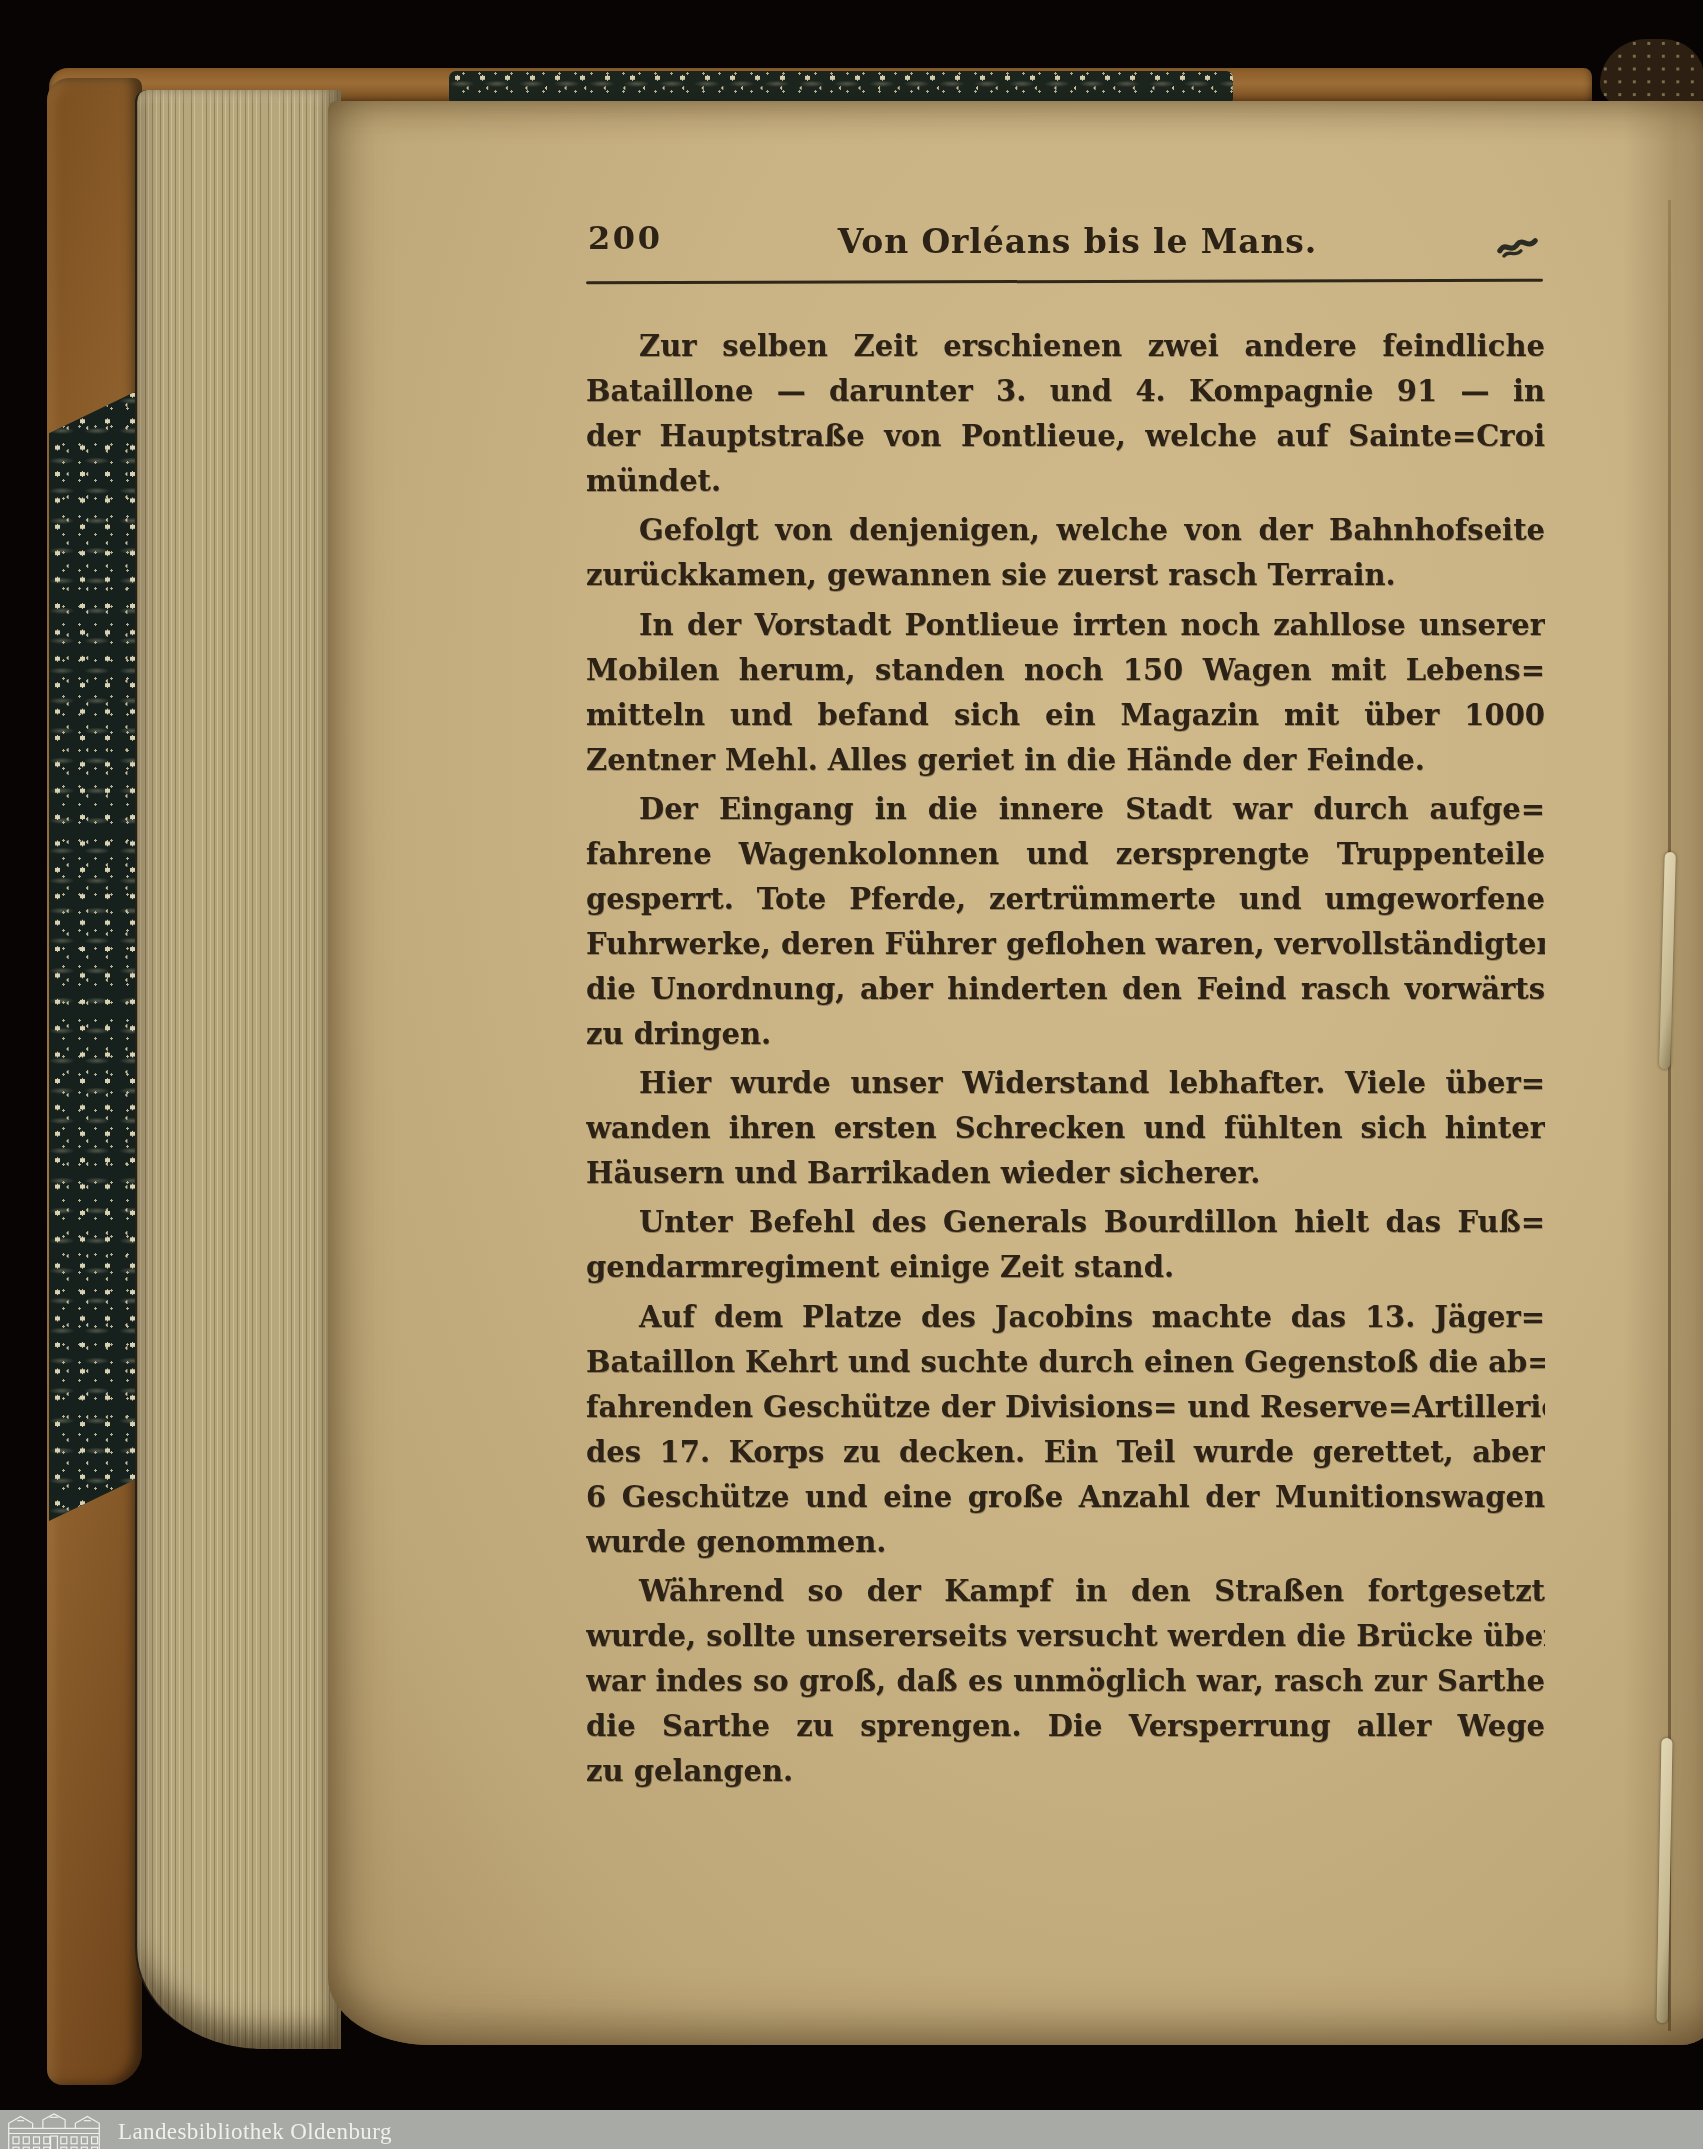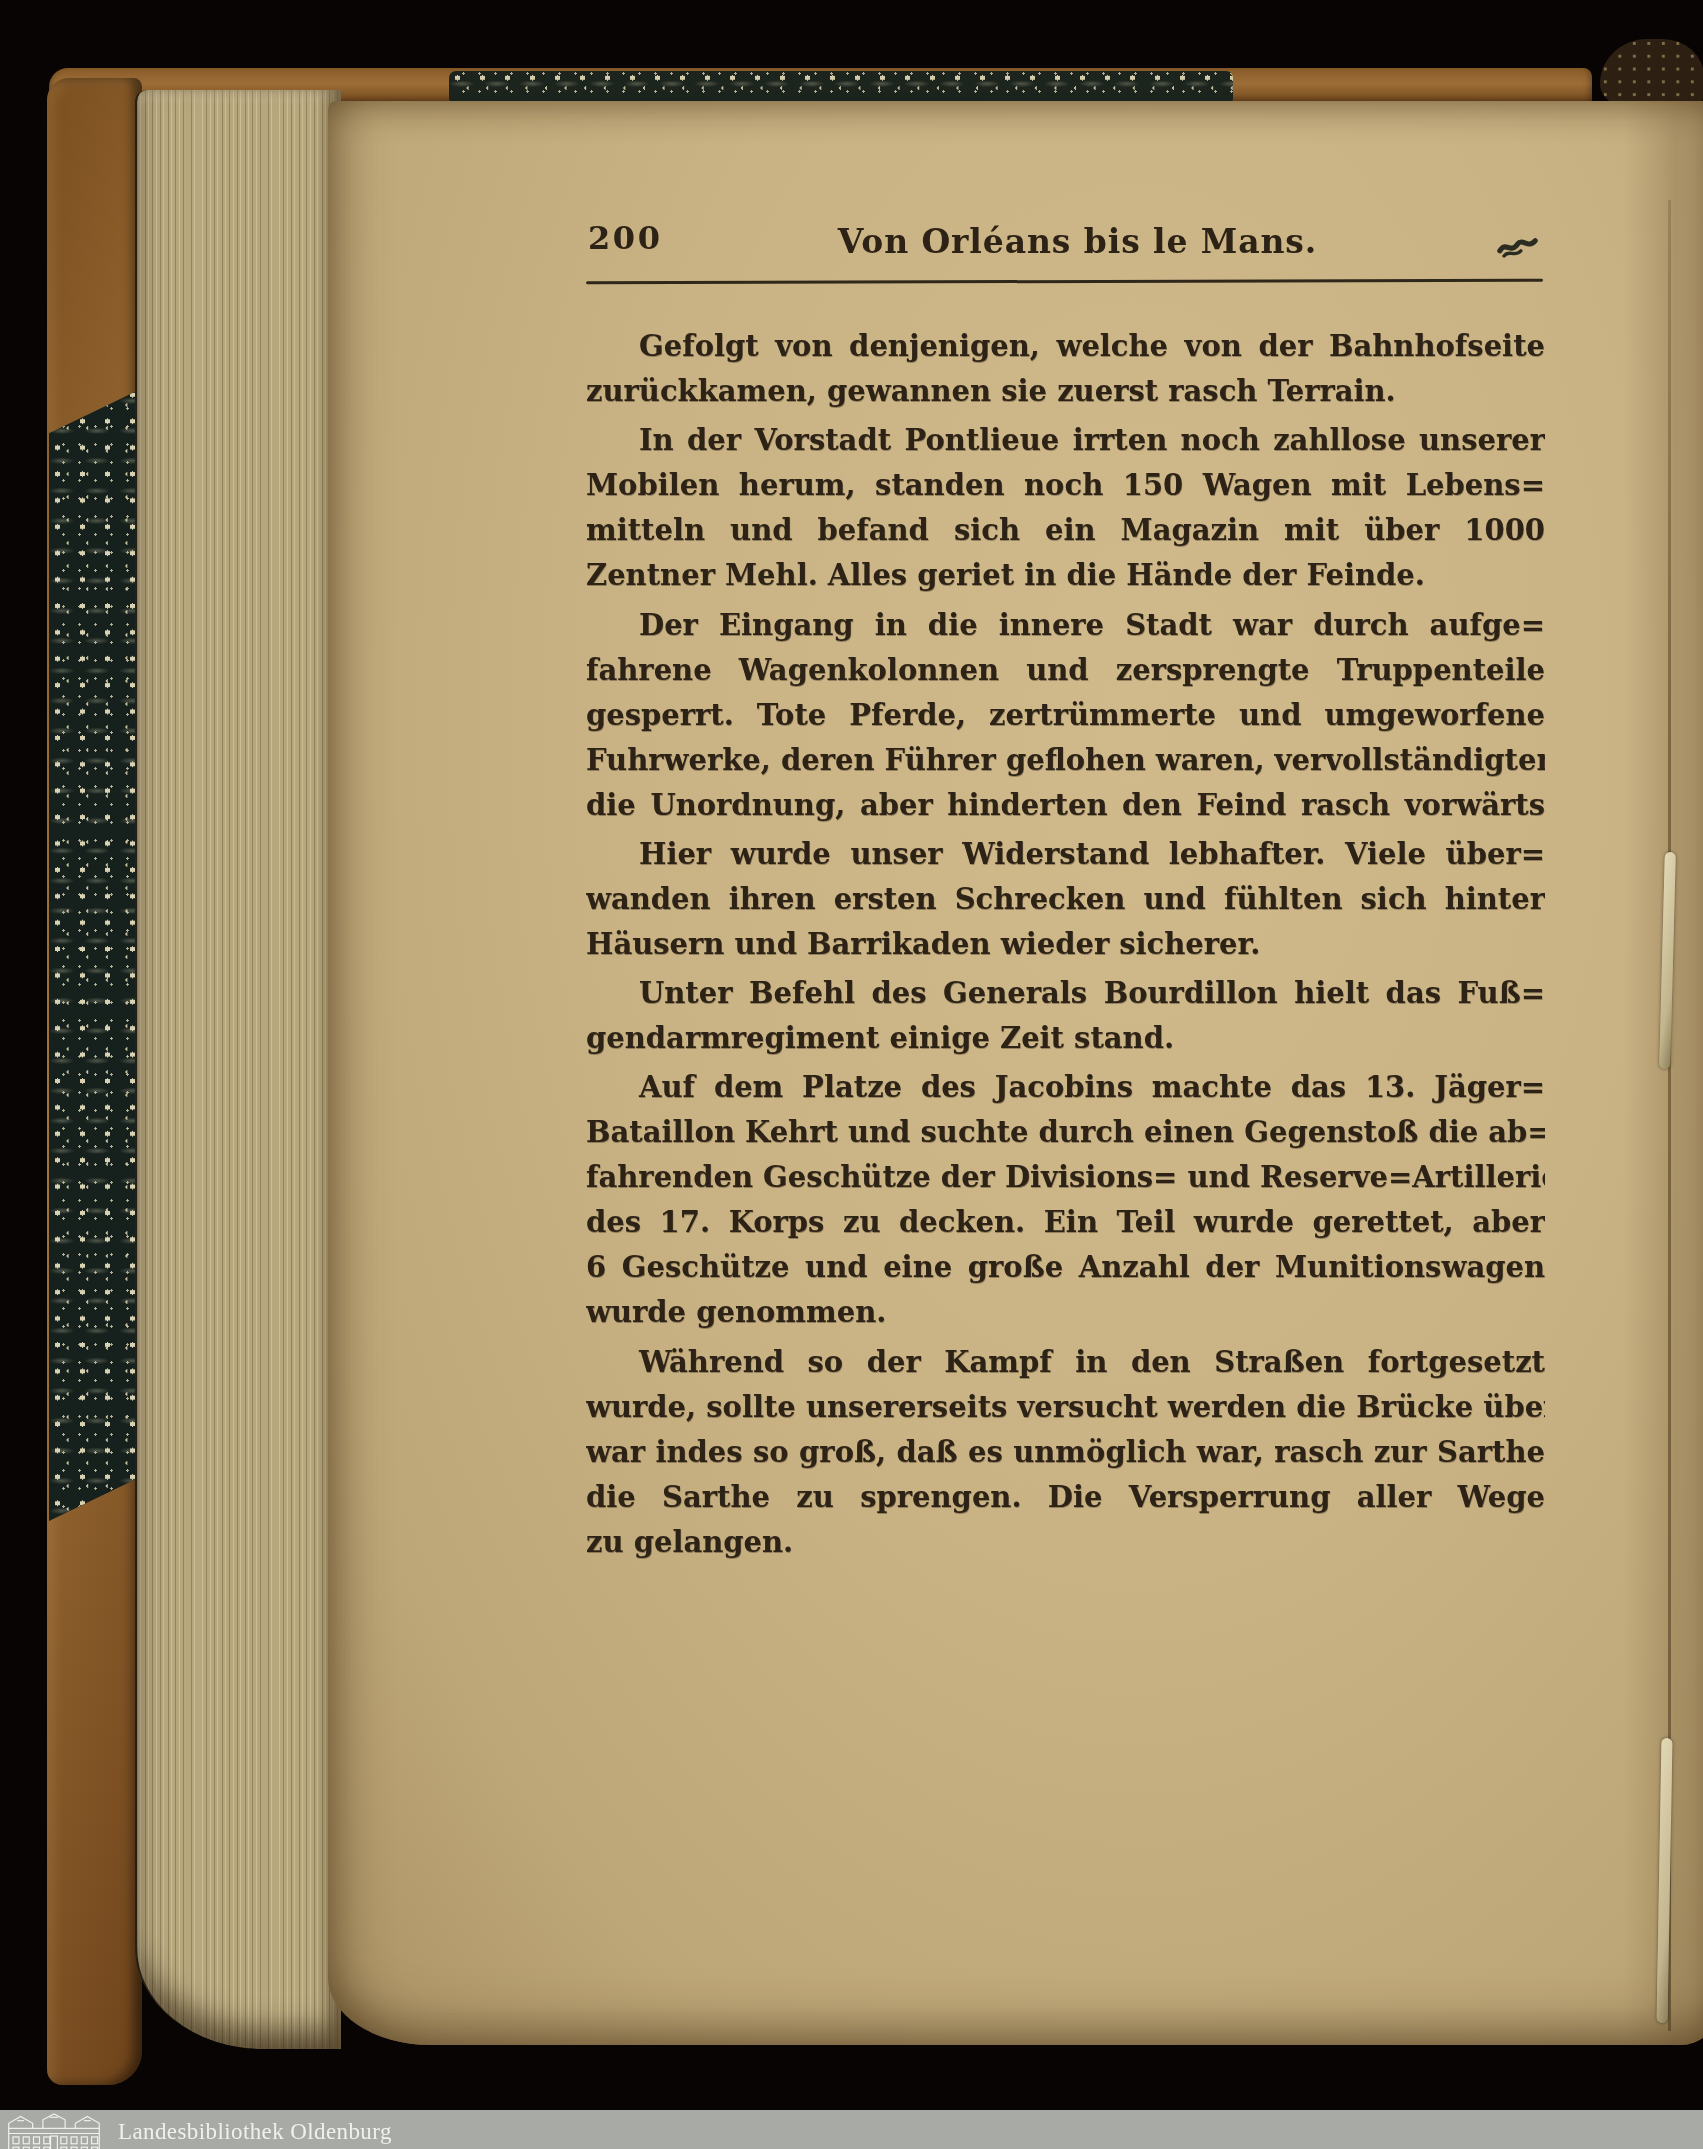--- a/index.html
+++ b/index.html
@@ -103,35 +103,42 @@
     <div class="content">
       <div class="pagenum">200</div>
       <div class="running-title">Von Orléans bis le Mans.</div>
       <svg class="flourish" viewBox="0 0 48 32">
         <path d="M3 20 C10 8, 16 24, 24 12 C30 4, 36 18, 45 8" fill="none" stroke="#2b2d23" stroke-width="6" stroke-linecap="round"></path>
         <path d="M8 26 C14 18, 20 28, 28 20" fill="none" stroke="#2b2d23" stroke-width="4" stroke-linecap="round"></path>
       </svg>
       <div class="rule"></div>
       <div class="text-block">
           <div class="para">
+            <div class="line first">Zur selben Zeit erschienen zwei andere feindliche</div>
+            <div class="line">Bataillone — darunter 3. und 4. Kompagnie 91 — in</div>
+            <div class="line">der Hauptstraße von Pontlieue, welche auf Sainte=Croi</div>
+            <div class="line last">mündet.</div>
+          </div>
+          <div class="para">
             <div class="line first">Gefolgt von denjenigen, welche von der Bahnhofseite</div>
             <div class="line last">zurückkamen, gewannen sie zuerst rasch Terrain.</div>
           </div>
           <div class="para">
             <div class="line first">In der Vorstadt Pontlieue irrten noch zahllose unserer</div>
             <div class="line">Mobilen herum, standen noch 150 Wagen mit Lebens=</div>
             <div class="line">mitteln und befand sich ein Magazin mit über 1000</div>
             <div class="line last">Zentner Mehl. Alles geriet in die Hände der Feinde.</div>
           </div>
           <div class="para">
             <div class="line first">Der Eingang in die innere Stadt war durch aufge=</div>
             <div class="line">fahrene Wagenkolonnen und zersprengte Truppenteile</div>
             <div class="line">gesperrt. Tote Pferde, zertrümmerte und umgeworfene</div>
             <div class="line">Fuhrwerke, deren Führer geflohen waren, vervollständigten</div>
             <div class="line">die Unordnung, aber hinderten den Feind rasch vorwärts</div>
+            <div class="line last">zu dringen.</div>
           </div>
           <div class="para">
             <div class="line first">Hier wurde unser Widerstand lebhafter. Viele über=</div>
             <div class="line">wanden ihren ersten Schrecken und fühlten sich hinter</div>
             <div class="line last">Häusern und Barrikaden wieder sicherer.</div>
           </div>
           <div class="para">
             <div class="line first">Unter Befehl des Generals Bourdillon hielt das Fuß=</div>
             <div class="line last">gendarmregiment einige Zeit stand.</div>
           </div>

